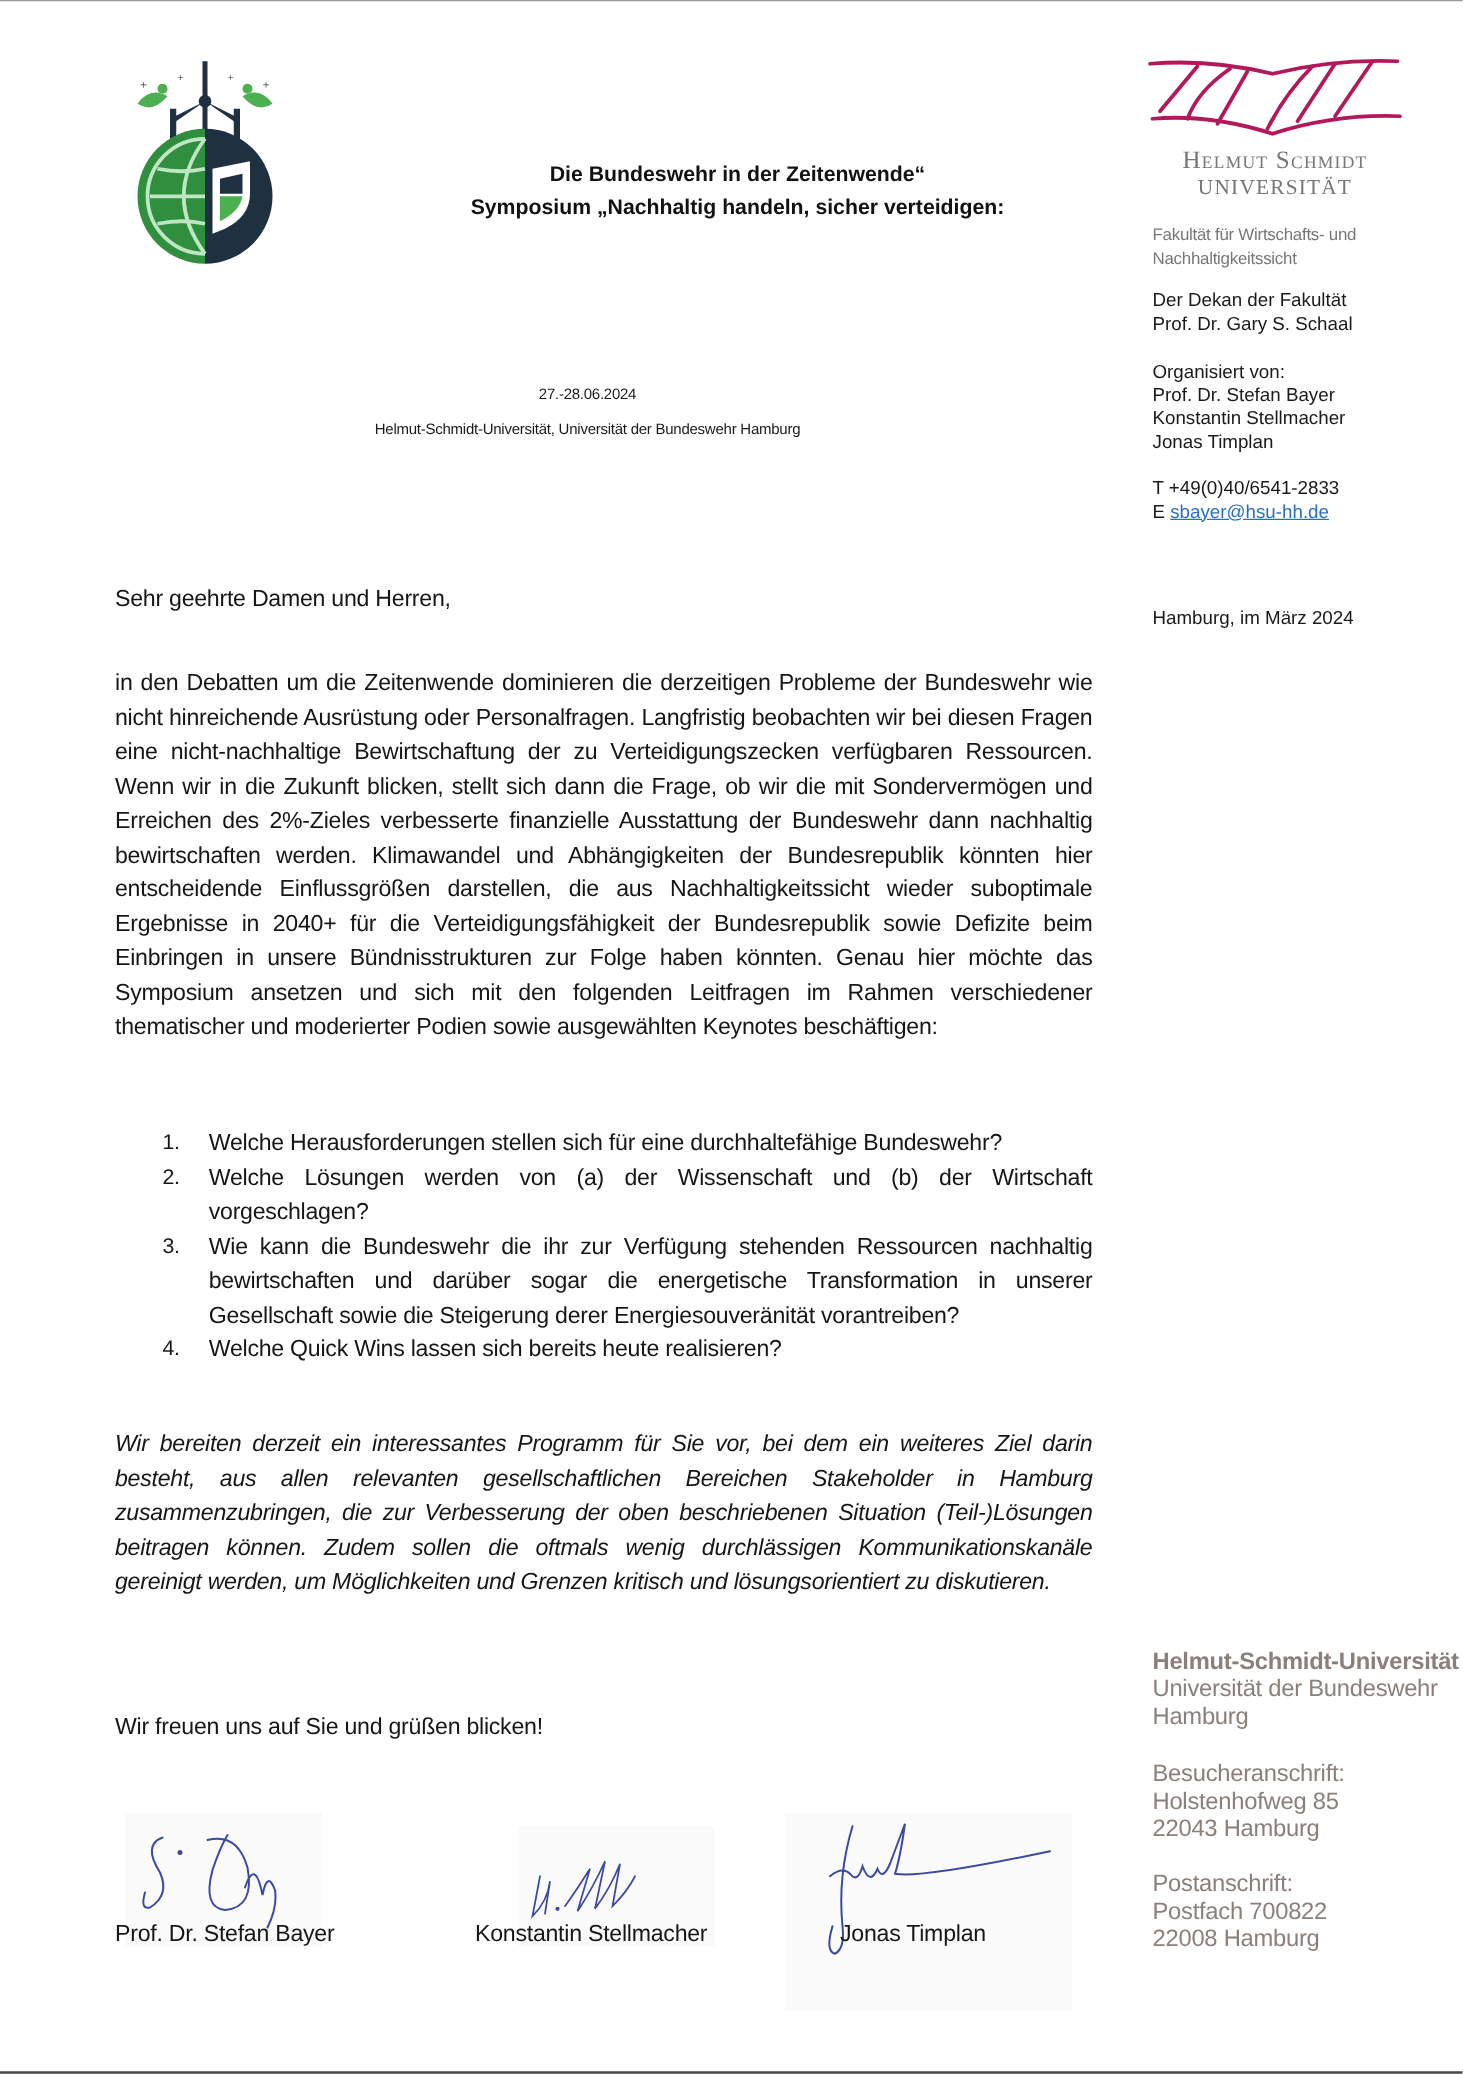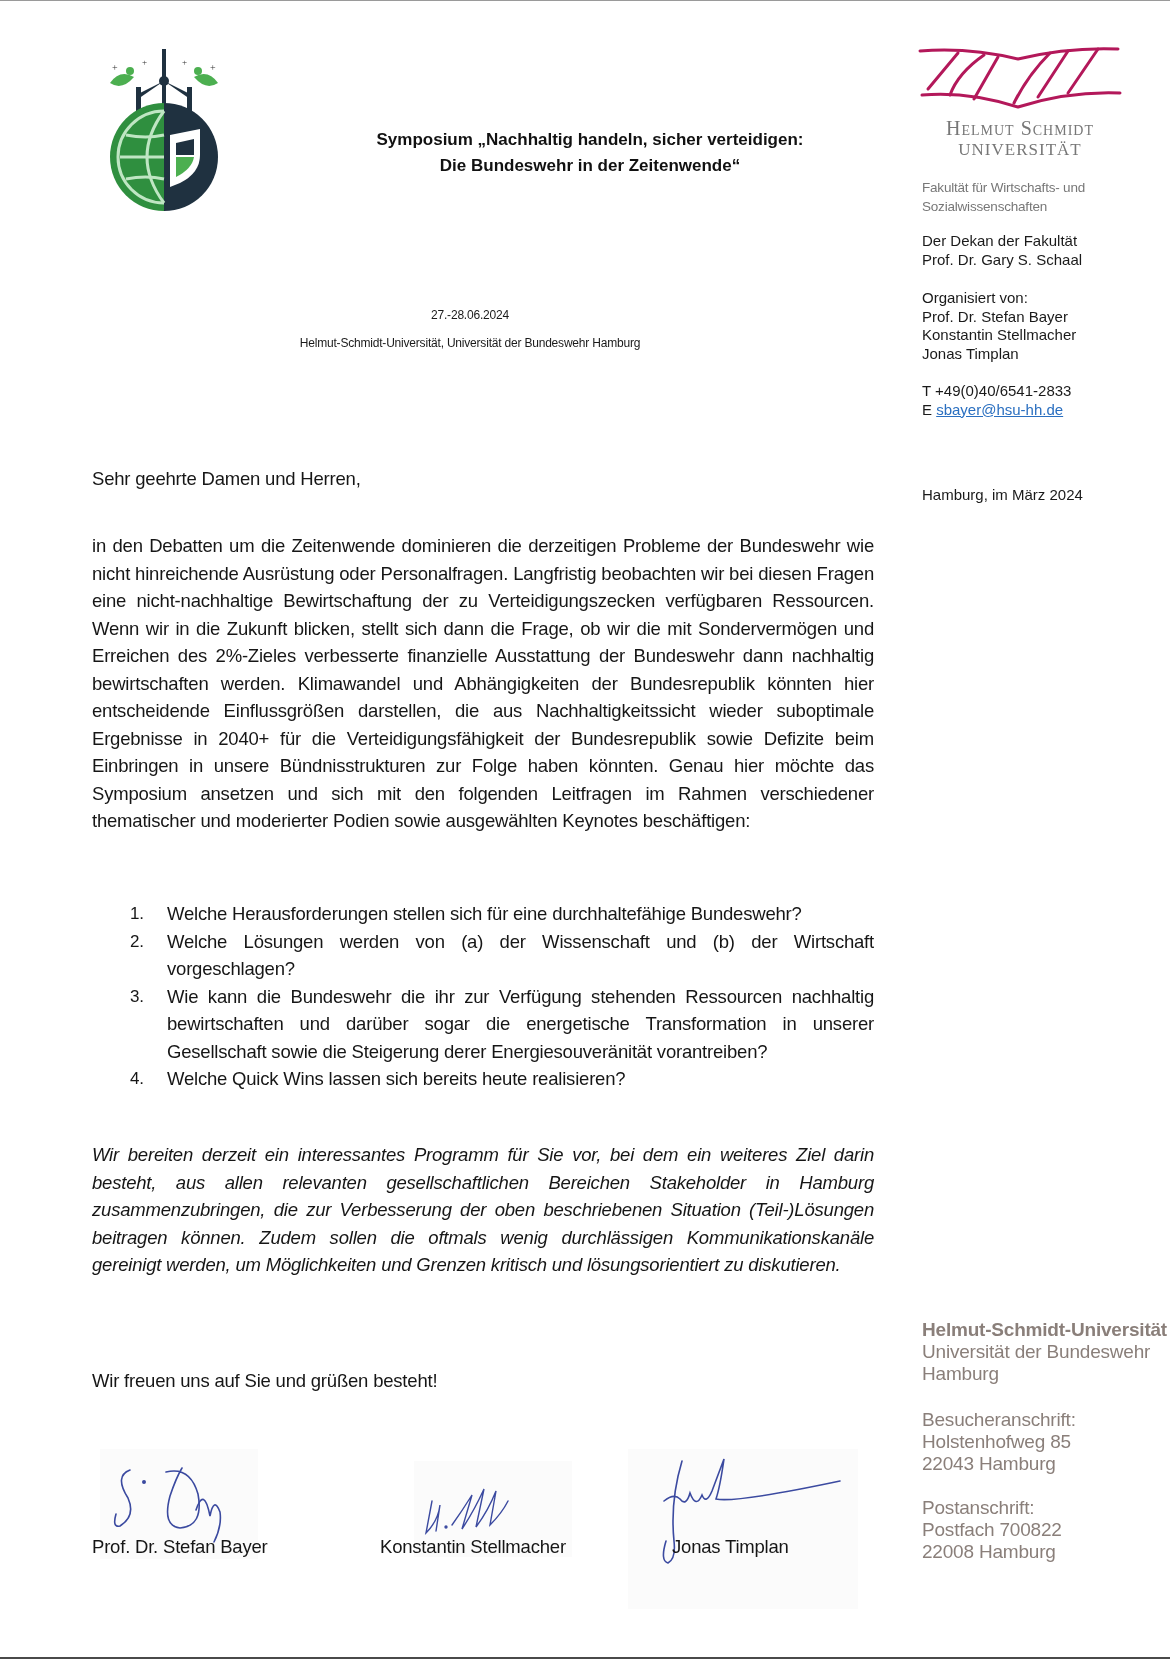--- a/index.html
+++ b/index.html
@@ -88,22 +88,22 @@
       <path d="M30 132 Q50 128 68 132" fill="none" stroke="#bfe6c3" stroke-width="3"></path>
     </g>
     <g>
       <path d="M74 88 L104 82 L104 108 Q104 126 84 136 L74 140 Z" fill="#ffffff"></path>
       <path d="M80 96 L98 92 L98 108 L80 108 Z" fill="#1f3140"></path>
       <path d="M80 110 L98 110 Q96 122 80 130 Z" fill="#4caf50"></path>
     </g>
   </svg>
 
   <div class="title arial">
+    <div>Die Bundeswehr in der Zeitenwende“</div>
     <div>Symposium „Nachhaltig handeln, sicher verteidigen:</div>
-    <div>Die Bundeswehr in der Zeitenwende“</div>
   </div>
 
   <div class="event-date calibri">
     <div>27.-28.06.2024</div>
     <div>Helmut-Schmidt-Universität, Universität der Bundeswehr Hamburg</div>
   </div>
 
   <svg class="hsu-emblem" viewBox="0 0 204 68">
     <g fill="none" stroke="#b3185a" stroke-width="3" stroke-linecap="round">
       <path d="M2 6 Q50 2 100 14 Q150 2 200 4"></path>
@@ -117,21 +117,21 @@
     </g>
   </svg>
 
   <div class="hsu-name serif">
     <div class="sc">Helmut Schmidt</div>
     <div style="text-transform: uppercase; font-size:17px;">Universität</div>
   </div>
 
   <div class="faculty calibri">
     <div>Fakultät für Wirtschafts- und</div>
-    <div>Sozialwissenschaften</div>
+    <div>Nachhaltigkeitssicht</div>
   </div>
 
   <div class="side-block dekan arial">
     <div>Der Dekan der Fakultät</div>
     <div>Prof. Dr. Gary S. Schaal</div>
   </div>
 
   <div class="side-block org arial">
     <div>Organisiert von:</div>
     <div>Prof. Dr. Stefan Bayer</div>
@@ -152,21 +152,21 @@
 
   <ol class="questions calibri">
     <li><span class="num">1.</span><span>Welche Herausforderungen stellen sich für eine durchhaltefähige Bundeswehr?</span></li>
     <li><span class="num">2.</span><span>Welche Lösungen werden von (a) der Wissenschaft und (b) der Wirtschaft vorgeschlagen?</span></li>
     <li><span class="num">3.</span><span>Wie kann die Bundeswehr die ihr zur Verfügung stehenden Ressourcen nachhaltig bewirtschaften und darüber sogar die energetische Transformation in unserer Gesellschaft sowie die Steigerung derer Energiesouveränität vorantreiben?</span></li>
     <li><span class="num">4.</span><span>Welche Quick Wins lassen sich bereits heute realisieren?</span></li>
   </ol>
 
   <div class="body-text para2 calibri">Wir bereiten derzeit ein interessantes Programm für Sie vor, bei dem ein weiteres Ziel darin besteht, aus allen relevanten gesellschaftlichen Bereichen Stakeholder in Hamburg zusammenzubringen, die zur Verbesserung der oben beschriebenen Situation (Teil-)Lösungen beitragen können. Zudem sollen die oftmals wenig durchlässigen Kommunikationskanäle gereinigt werden, um Möglichkeiten und Grenzen kritisch und lösungsorientiert zu diskutieren.</div>
 
-  <div class="body-text closing calibri">Wir freuen uns auf Sie und grüßen besteht!</div>
+  <div class="body-text closing calibri">Wir freuen uns auf Sie und grüßen blicken!</div>
 
   <div class="shadow" style="left:100px; top:1448px; width:158px; height:110px;"></div>
   <div class="shadow" style="left:414px; top:1460px; width:158px; height:96px;"></div>
   <div class="shadow" style="left:628px; top:1448px; width:230px; height:160px;"></div>
 
   <svg class="sig-img" style="left:110px; top:1455px;" width="160" height="100" viewBox="0 0 160 100">
     <g fill="none" stroke="#3b4aa0" stroke-width="1.6" stroke-linecap="round">
       <path d="M20 14 Q4 20 18 42 Q26 60 10 70 Q2 72 6 58"></path>
       <circle cx="34" cy="26" r="1.2" fill="#3b4aa0"></circle>
       <path d="M56 16 Q80 10 88 38 Q94 70 70 72 Q52 70 60 40 Q66 22 72 12"></path>

